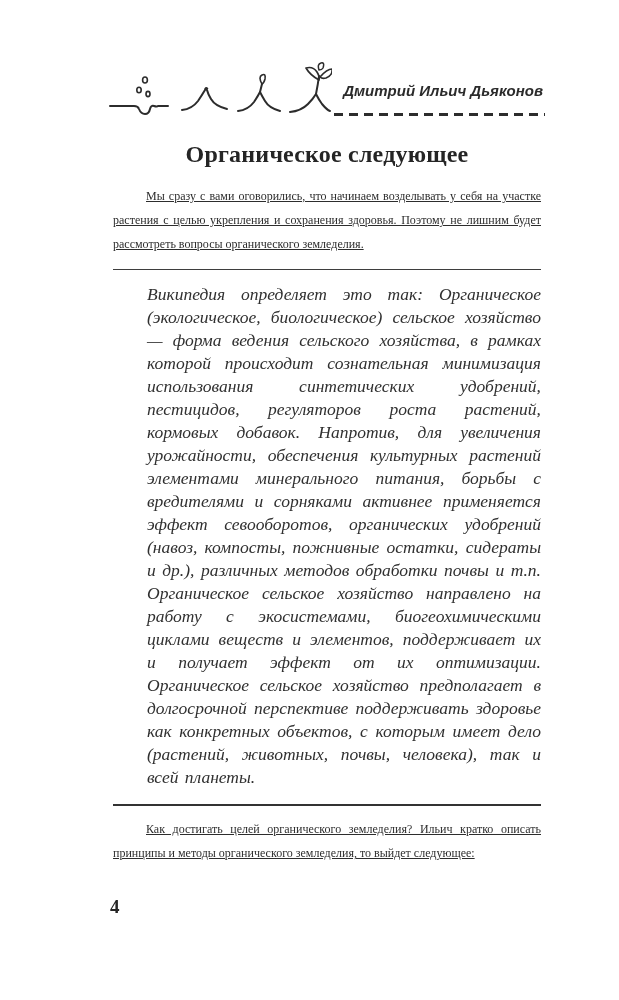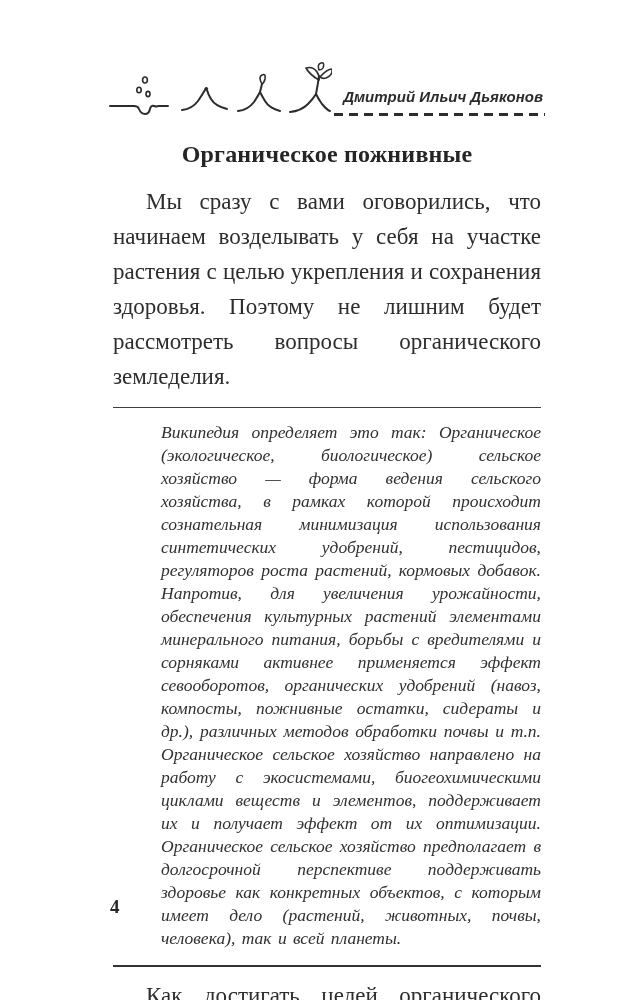--- a/index.html
+++ b/index.html
@@ -33,21 +33,21 @@
     justify-content: flex-end;
   }
   .author {
     font-family: "Liberation Sans", sans-serif;
     font-style: italic;
     font-weight: bold;
     font-size: 15px;
     text-align: right;
     color: #2b2b2b;
     padding-right: 2px;
-    margin-bottom: 8px;
+    margin-bottom: 14px;
     white-space: nowrap;
   }
   .dash-line {
     height: 3px;
     margin-left: 2px;
     background: repeating-linear-gradient(
       to right,
       #2c2c2c 0px, #2c2c2c 9px,
       transparent 9px, transparent 15px
     );
@@ -62,42 +62,43 @@
   }
   .title {
     font-size: 24px;
     font-weight: bold;
     text-align: center;
     color: #252525;
     letter-spacing: 0.2px;
     margin-bottom: 16px;
   }
   .body-para {
-    font-size: 23px;
-    line-height: 35px;
+    font-size: 12px;
+    line-height: 24px;
     text-align: justify;
     text-indent: 33px;
     color: #2d2d2d;
+    text-decoration: underline;
   }
   .rule-thin {
     border: none;
     border-top: 1.5px solid #3e3e3e;
     margin: 13px 0 13px 0;
   }
   .rule-thick {
     border: none;
     border-top: 2.5px solid #333333;
     margin: 15px 0 11px 0;
   }
   .quote {
     font-style: italic;
     font-size: 17.5px;
     line-height: 23px;
     text-align: justify;
-    margin-left: 48px;
+    margin-left: 34px;
     word-spacing: 2px;
     color: #303030;
   }
   .page-number {
     position: absolute;
     left: 110px;
     top: 896px;
     font-size: 19px;
     font-weight: bold;
     color: #262626;
@@ -139,21 +140,21 @@
         </g>
       </svg>
     </div>
     <div class="header-right">
       <div class="author">Дмитрий Ильич Дьяконов</div>
       <div class="dash-line"></div>
     </div>
   </div>
 
   <div class="main">
-    <h1 class="title">Органическое пожнивные</h1>
+    <h1 class="title">Органическое следующее</h1>
 
     <p class="body-para">Мы сразу с вами оговорились, что начинаем возделывать у себя на участке растения с целью укрепления и сохранения здоровья. Поэтому не лишним будет рассмотреть вопросы органического земледелия.</p>
 
     <hr class="rule-thin">
 
     <p class="quote">Википедия определяет это так: Органическое (экологическое, биологическое) сельское хозяйство — форма ведения сельского хозяйства, в рамках которой происходит сознательная минимизация использования синтетических удобрений, пестицидов, регуляторов роста растений, кормовых добавок. Напротив, для увеличения урожайности, обеспечения культурных растений элементами минерального питания, борьбы с вредителями и сорняками активнее применяется эффект севооборотов, органических удобрений (навоз, компосты, пожнивные остатки, сидераты и др.), различных методов обработки почвы и т.п. Органическое сельское хозяйство направлено на работу с экосистемами, биогеохимическими циклами веществ и элементов, поддерживает их и получает эффект от их оптимизации. Органическое сельское хозяйство предполагает в долгосрочной перспективе поддерживать здоровье как конкретных объектов, с которым имеет дело (растений, животных, почвы, человека), так и всей планеты.</p>
 
     <hr class="rule-thick">
 
     <p class="body-para">Как достигать целей органического земледелия? Ильич кратко описать принципы и методы органического земледелия, то выйдет следующее:</p>

